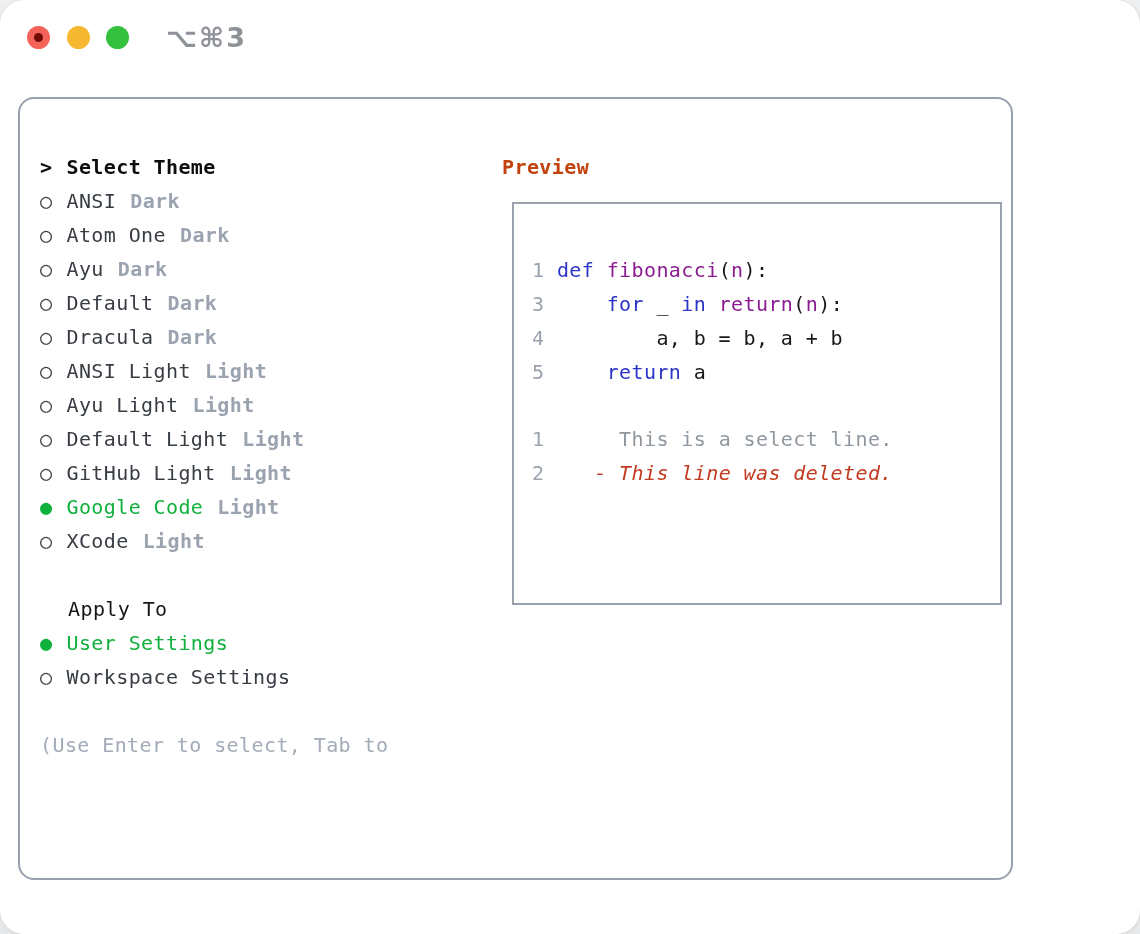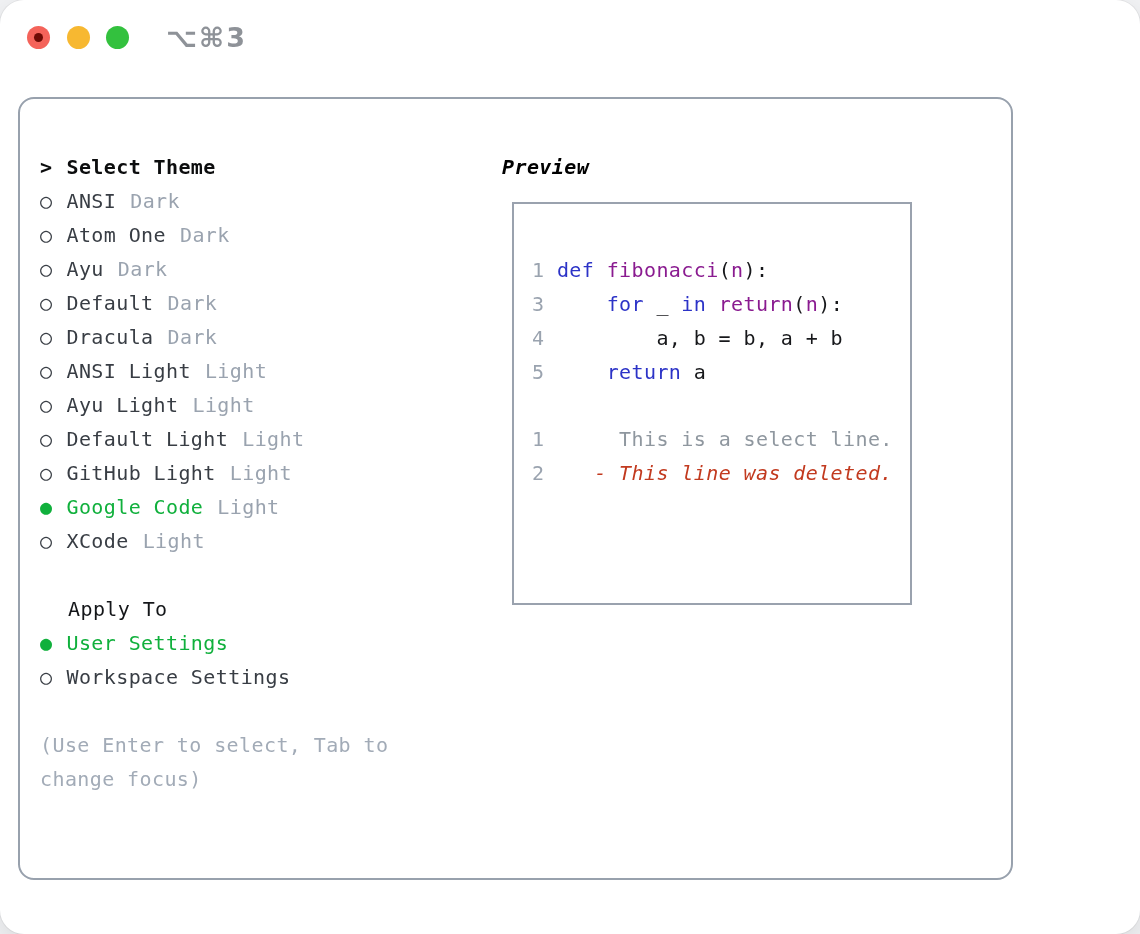--- a/index.html
+++ b/index.html
@@ -23,29 +23,29 @@
     border:2px solid #98a1ad;border-radius:16px;background:#fff;
     font-size:20px;letter-spacing:0.4px;color:#383d44;}
   .line{height:34px;line-height:34px;white-space:pre;}
   .spacer{height:34px;}
   
   .sidebar{position:absolute;left:20px;top:51px;}
   .prompt{font-weight:bold;color:#0c0d0e;margin-right:14px;}
   .list-title{font-weight:bold;color:#0c0d0e;}
   .bullet{color:#3a3f46;margin-right:14px;}
   .row .name{color:#383d44;margin-right:14px;}
-  .row .variant{color:#9aa3af;}
+  .row .variant{color:#9aa3af;font-weight:bold;}
   .row.selected .bullet{color:#10b03c;}
   .row.selected .name{color:#10b03c;}
   .apply-header{padding-left:28px;color:#141619;}
   .hint{color:#a2abb7;}
   
   .preview-title{position:absolute;left:482px;top:51px;height:34px;line-height:34px;
-    font-weight:bold;color:#000000;white-space:pre;font-style:italic;}
-  .preview-box{position:absolute;left:492px;top:103px;width:400px;height:403px;box-sizing:border-box;
+    font-weight:bold;color:#c2410c;white-space:pre;}
+  .preview-box{position:absolute;left:492px;top:103px;width:490px;height:403px;box-sizing:border-box;
     border:2px solid #9aa2ae;background:#ffffff;padding:49px 0 0 18px;overflow:hidden;}
   .half-spacer{height:33px;}
   .ln{color:#9aa3af;}
   .k{color:#2c33c7;}
   .f{color:#8a1b90;}
   .nu{color:#0e6f72;}
   .pl{color:#17181b;}
   .ctx{color:#8f979f;}
   .del{color:#c23a1f;font-style:italic;}
   .add{color:#1ec42b;}
@@ -82,21 +82,20 @@
         <div class="line row selected"><span class="bullet">●</span><span class="name">Google Code</span><span class="variant">Light</span></div>
         <div class="line row"><span class="bullet">○</span><span class="name">XCode</span><span class="variant">Light</span></div>
 
         <div class="line spacer"></div>
         <div class="line apply-header">Apply To</div>
         <div class="line row selected"><span class="bullet">●</span><span class="name">User Settings</span></div>
         <div class="line row"><span class="bullet">○</span><span class="name">Workspace Settings</span></div>
 
         <div class="line spacer"></div>
         <div class="line hint">(Use Enter to select, Tab to</div>
-        <div class="line hint">change focus)</div>
       </div>
 
       <div class="preview-title">Preview</div>
 
       <div class="preview-box">
         <div class="line"><span class="ln">1 </span><span class="k">def </span><span class="f">fibonacci</span><span class="pl">(</span><span class="f">n</span><span class="pl">):</span></div>
         <div class="line"><span class="ln">3 </span><span class="pl">    </span><span class="k">for</span><span class="pl"> _ </span><span class="k">in</span><span class="pl"> </span><span class="f">return</span><span class="pl">(</span><span class="f">n</span><span class="pl">):</span></div>
         <div class="line"><span class="ln">4 </span><span class="pl">        a, b = b, a + b</span></div>
         <div class="line"><span class="ln">5 </span><span class="pl">    </span><span class="k">return</span><span class="pl"> a</span></div>
 

